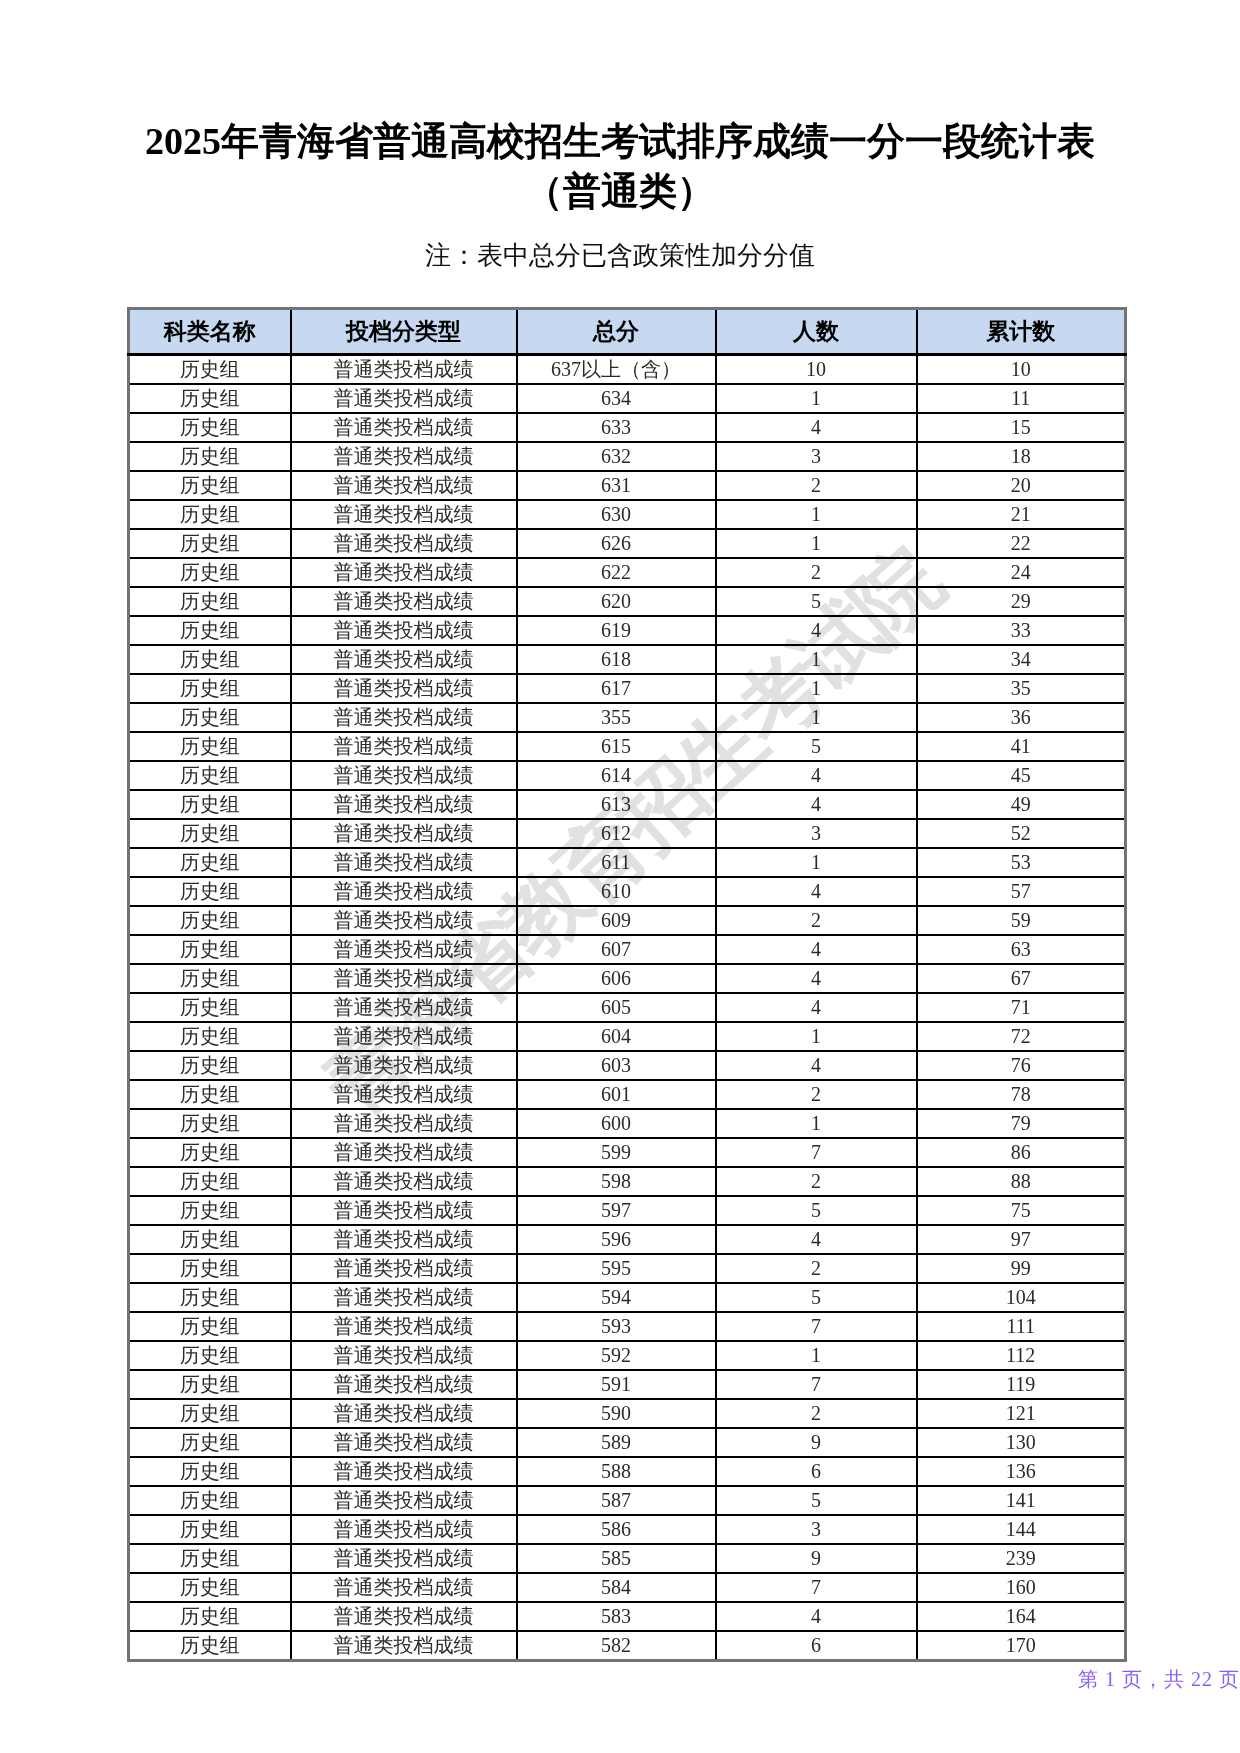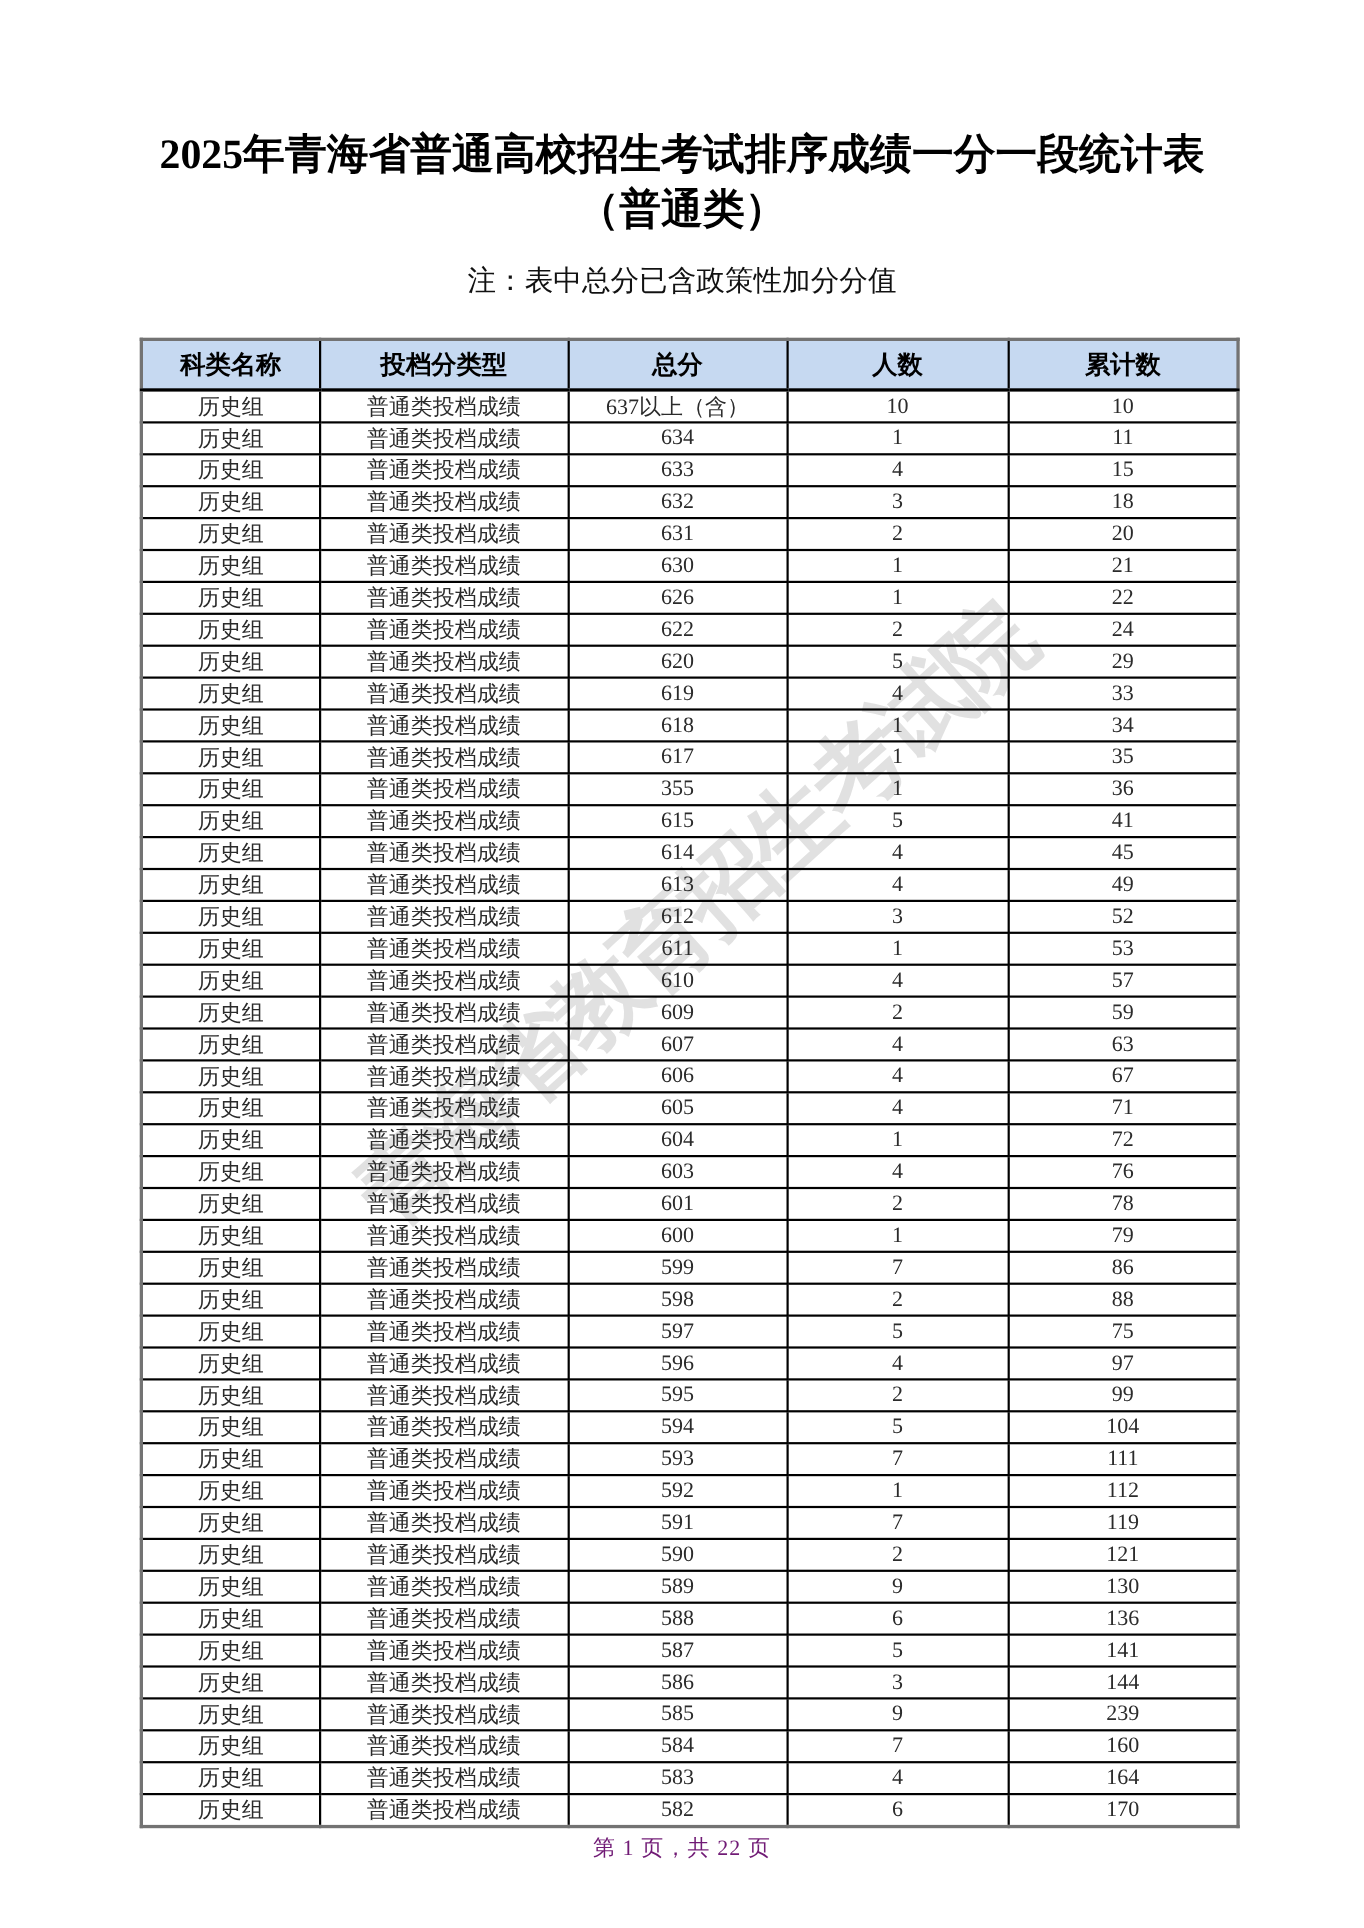--- a/index.html
+++ b/index.html
@@ -85,23 +85,23 @@
     padding: 0;
     text-align: center;
     vertical-align: middle;
     background: transparent;
   }
   .page-footer {
     position: absolute;
     top: 1666px;
     left: 0;
     width: 100%;
-    text-align: center;
+    text-align: right;
     font-size: 20px;
-    color: #701a75;
+    color: #8b5cf6;
     letter-spacing: 1px;
   }
 </style>
 </head>
 <body>
 
 <div class="watermark">青海省教育招生考试院</div>
 
 <h1 class="page-title">
   <span>2025年青海省普通高校招生考试排序成绩一分一段统计表</span><br>

